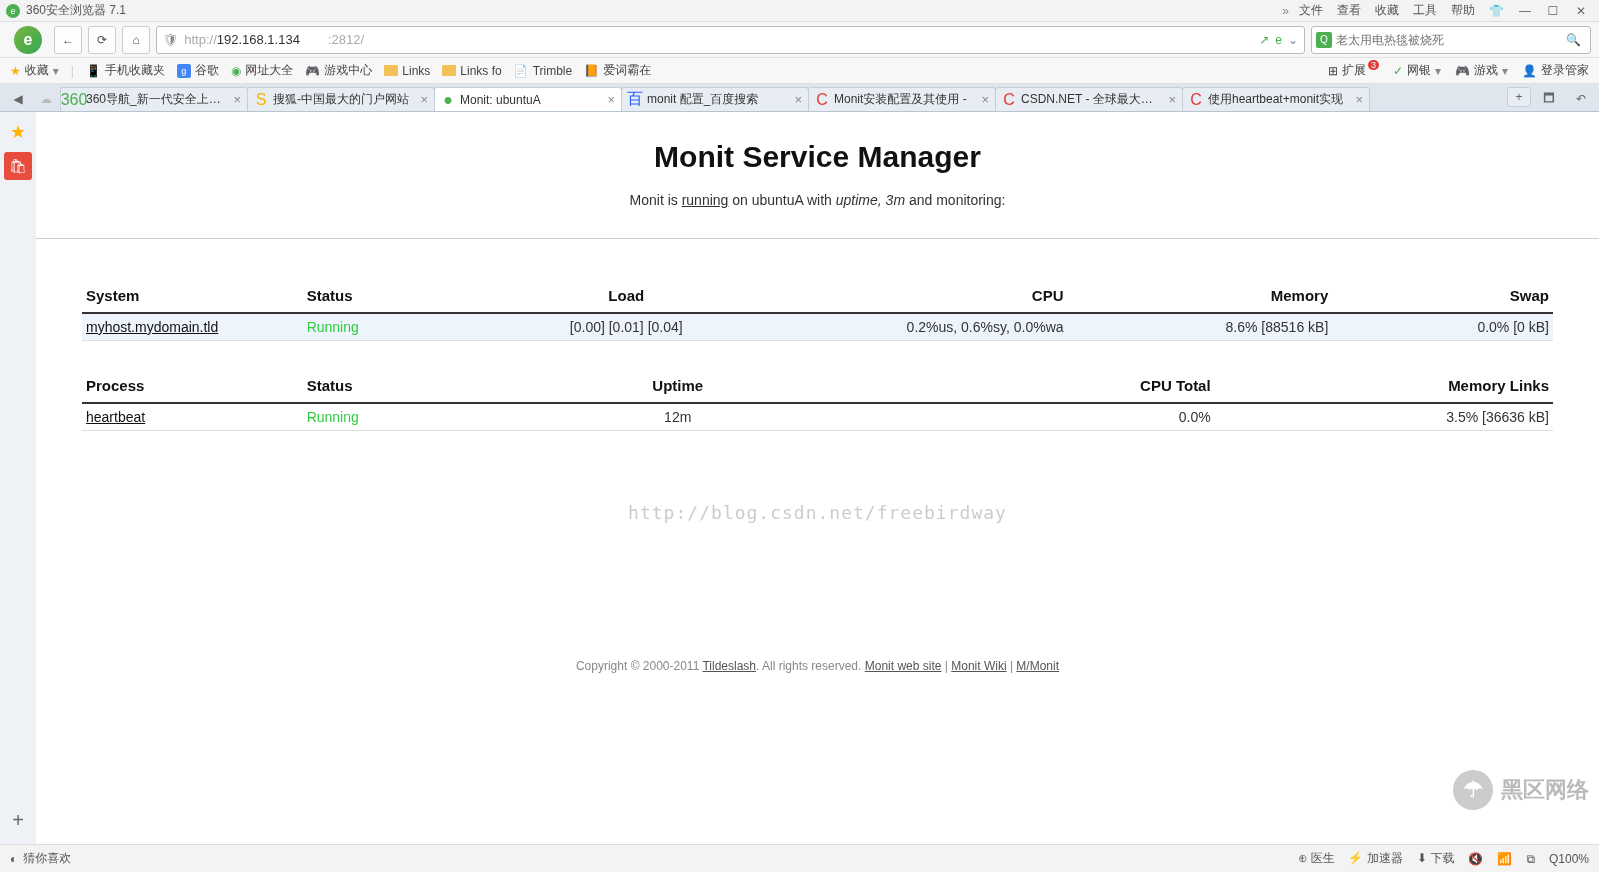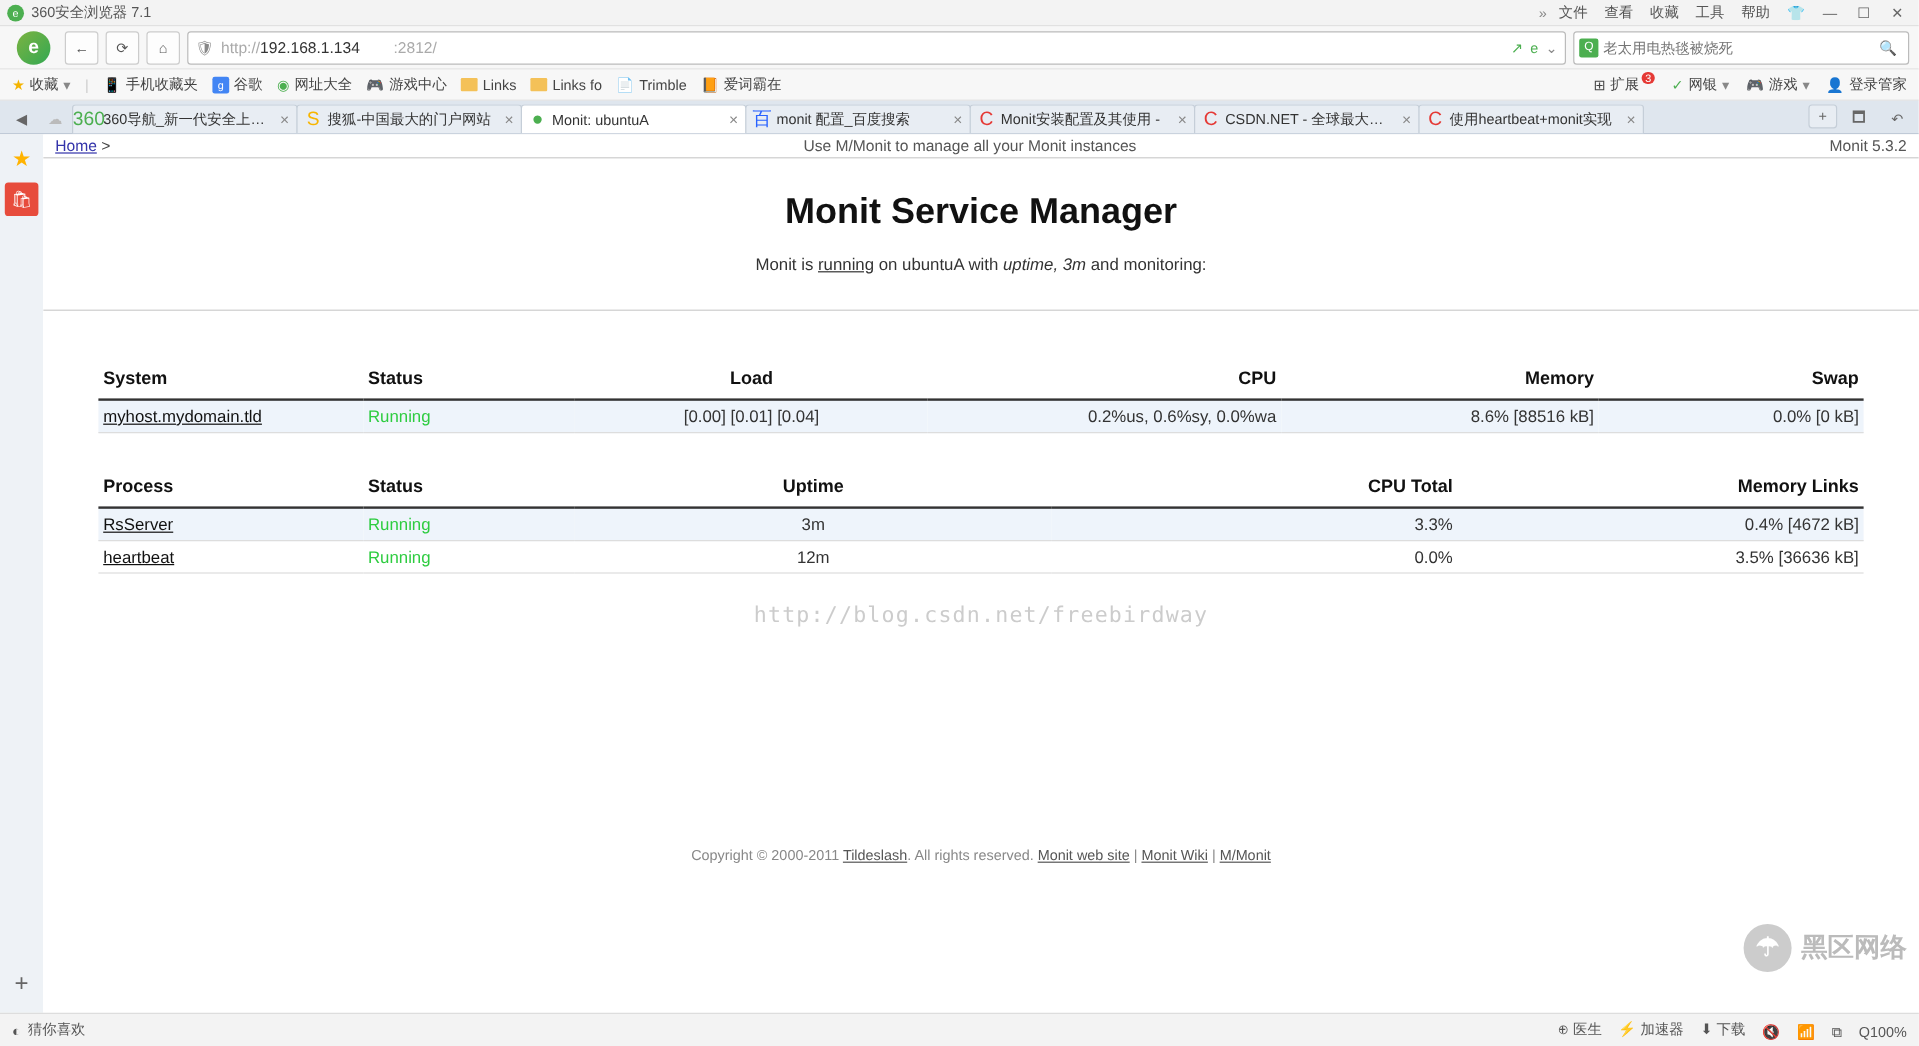--- a/index.html
+++ b/index.html
@@ -60,21 +60,21 @@
 th.c, td.c { text-align:center; }
 td { padding:5px 4px; border-bottom:1px solid #ddd; }
 tr.odd { background:#eef4fb; }
 td a { color:#111; text-decoration:underline; cursor:pointer; }
 .running { color:#2ecc40; }
 .wm { position:absolute; left:50%; top:390px; transform:translateX(-50%); color:#ccc; font-size:18px; font-family:monospace; pointer-events:none; letter-spacing:1px; }
 .footer-c { text-align:center; color:#888; font-size:12px; padding:200px 0 30px; }
 .footer-c a { color:#555; text-decoration:underline; cursor:pointer; }
 .statusbar { position:absolute; left:0; right:0; bottom:0; height:28px; background:#f3f3f3; border-top:1px solid #ddd; display:flex; align-items:center; padding:0 10px; gap:14px; font-size:12px; color:#555; }
 .sb-l { display:flex; align-items:center; gap:6px; }
-.sb-r { margin-left:auto; display:flex; gap:14px; align-items:flex-end; }
+.sb-r { margin-left:auto; display:flex; gap:14px; align-items:center; }
 .brand { position:absolute; right:10px; bottom:34px; display:flex; align-items:center; gap:8px; color:#bbb; font-size:22px; font-weight:bold; pointer-events:none; }
 .brand-logo { width:40px; height:40px; background:#ccc; border-radius:50%; display:flex; align-items:center; justify-content:center; color:#fff; font-size:22px; }
 </style>
 </head>
 <body>
 
 <div class="titlebar">
   <span class="tb-ico">e</span>
   <span class="tb-title">360安全浏览器 7.1</span>
   <span style="color:#888;margin-right:10px">»</span>
@@ -205,25 +205,20 @@
   </div>
 </div>
 
 <div class="sidebar-l">
   <div class="side-ico star-y">★</div>
   <div class="side-ico cart-r">🛍</div>
   <div class="side-ico plus-b">+</div>
 </div>
 
 <div class="content">
-  <div class="crumb">
-    <span><a>Home</a><span> &gt;</span></span>
-    <span class="crumb-c">Use M/Monit to manage all your Monit instances</span>
-    <span class="crumb-r">Monit 5.3.2</span>
-  </div>
   <h1 class="mtitle">Monit Service Manager</h1>
   <p class="msub">
     <span>Monit is </span><u>running</u><span> on ubuntuA with </span><i>uptime, 3m </i><span> and monitoring:</span>
   </p>
   <hr style="border:none;border-top:1px solid #ccc;margin:0 0 40px">
   <div class="mtables">
     <table>
       <thead>
           <tr>
         <th style="width:15%">System</th>
@@ -250,27 +245,20 @@
       <thead>
           <tr>
         <th style="width:15%">Process</th>
         <th style="width:12%">Status</th>
         <th class="c" style="width:27%">Uptime</th>
         <th class="r" style="width:23%">CPU Total</th>
         <th class="r" style="width:23%">Memory Links</th>
       </tr>
         </thead>
       <tbody id="proc-body">
-          <tr class="odd">
-            <td><a>RsServer</a></td>
-            <td class="running">Running</td>
-            <td class="c">3m</td>
-            <td class="r">3.3%</td>
-            <td class="r">0.4% [4672 kB]</td>
-          </tr>
           <tr>
             <td><a>heartbeat</a></td>
             <td class="running">Running</td>
             <td class="c">12m</td>
             <td class="r">0.0%</td>
             <td class="r">3.5% [36636 kB]</td>
           </tr>
         </tbody>
     </table>
   </div>

